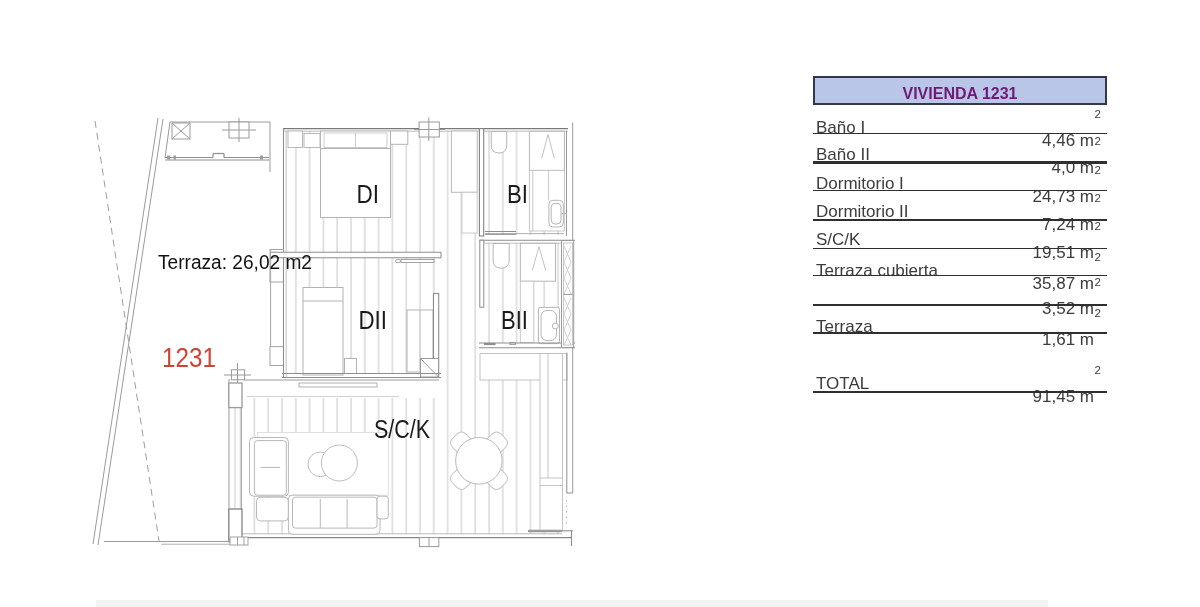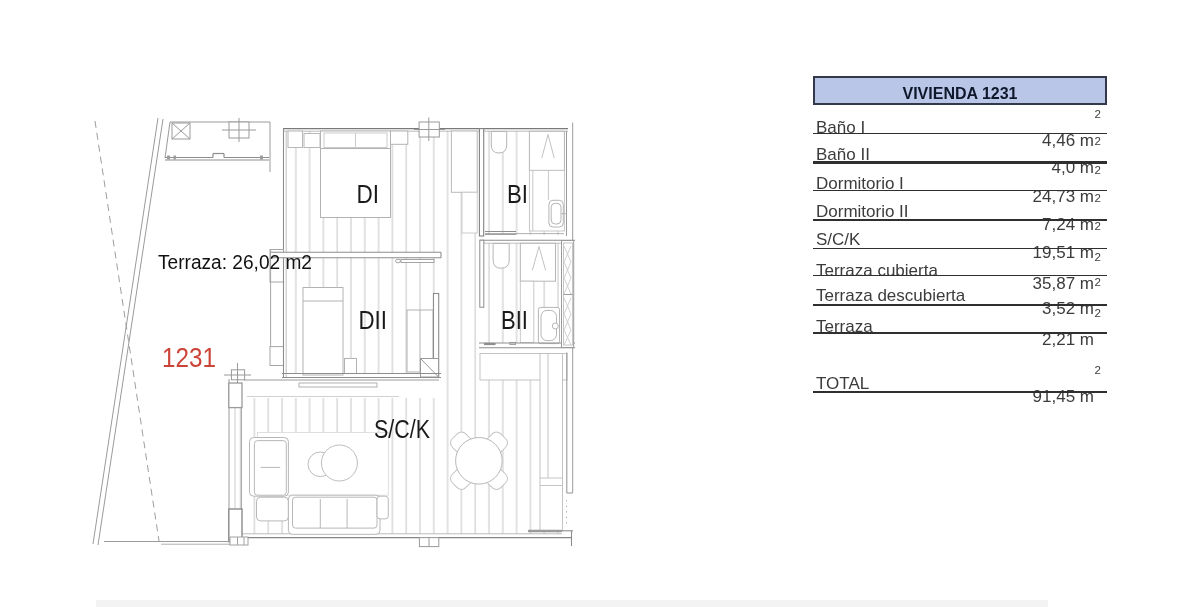--- a/index.html
+++ b/index.html
@@ -2,21 +2,21 @@
 <html><head>
 <meta charset="utf-8">
 <style>
   html,body{margin:0;padding:0;background:#ffffff;}
   .page{position:relative;width:1200px;height:607px;background:#fff;overflow:hidden;
         font-family:"Liberation Sans", sans-serif;}
   svg{position:absolute;left:0;top:0;}
   .tbl{position:absolute;left:813px;top:76px;width:294px;color:#3c3c3c;}
   .hdr{position:absolute;left:0;top:0;width:290px;height:25px;background:#b9c6e8;
        border:2px solid #33394b;text-align:center;font-size:16px;font-weight:bold;
-       color:#0f172a;line-height:31px;letter-spacing:0px;}
+       color:#701a75;line-height:31px;letter-spacing:0px;}
   .row{position:absolute;left:0;width:294px;height:20px;font-size:17px;}
   .row .lab{position:absolute;left:3px;top:4px;text-align:right;}
   .row .val{position:absolute;right:13px;top:17px;text-align:right;}
   .row .sup{position:absolute;right:6px;top:-6px;font-size:11.5px;}
   .rule{position:absolute;left:0;width:294px;background:#2f2f2f;}
 </style>
 </head>
 <body>
 <div class="page">
 
@@ -392,29 +392,28 @@
   <div class="rule" style="top:172.3px;height:1.2px"></div>
 
   <div class="row" style="top:180.8px">
         <span class="lab">Terraza cubierta</span>
         <span class="val">35,87 m</span>
         <span class="sup">2</span>
       </div>
   <div class="rule" style="top:199.3px;height:1.2px"></div>
 
   <div class="row" style="top:206px">
-        <span class="lab">Terraza descubierta</span>
         <span class="val">3,52 m</span>
         <span class="sup">2</span>
       </div>
   <div class="rule" style="top:227.5px;height:2.5px"></div>
 
   <div class="row" style="top:237.3px">
         <span class="lab">Terraza</span>
-        <span class="val">2,21 m</span>
+        <span class="val">1,61 m</span>
         <span class="sup">2</span>
       </div>
   <div class="rule" style="top:256.3px;height:1.6px"></div>
 
   <div class="row" style="top:294.2px">
         <span class="lab">TOTAL</span>
         <span class="val">91,45 m</span>
         <span class="sup">2</span>
       </div>
   <div class="rule" style="top:315.3px;height:2px"></div>

